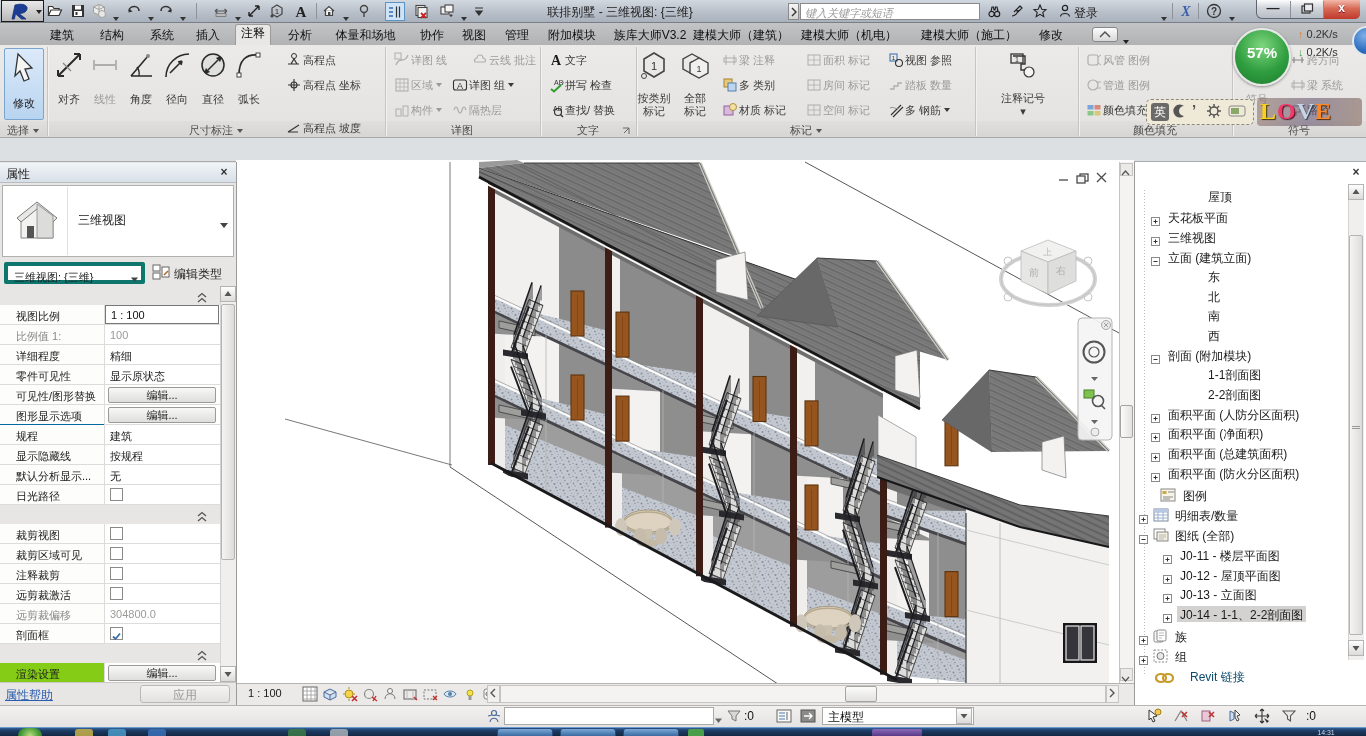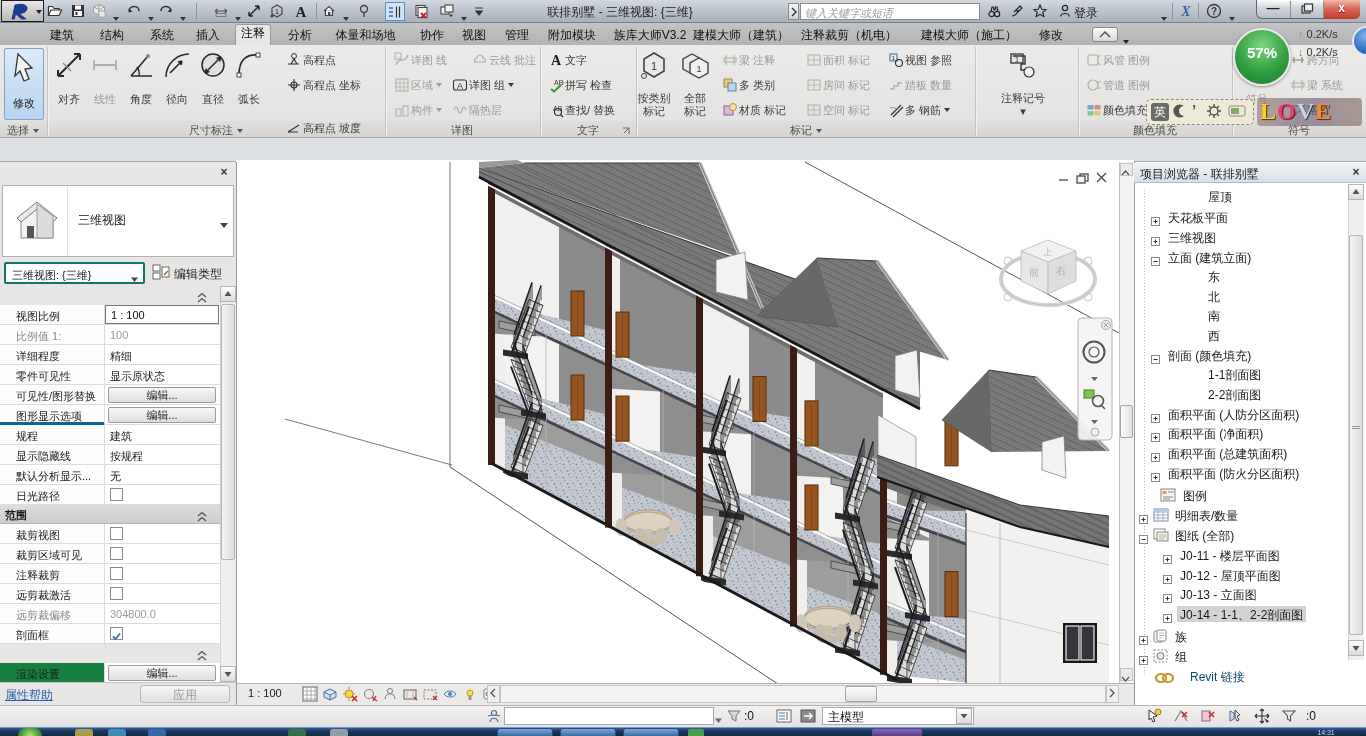--- a/index.html
+++ b/index.html
@@ -821,21 +821,21 @@
     <div class="abs" style="left:190px;top:27px;width:36px;height:18px;text-align:center;font-size:12px;color:#111">插入</div>
     <div class="abs" style="left:235px;top:24px;width:36px;height:21px;background:#e8e7e5;border:1px solid #9a9a9a;border-bottom:none;border-radius:3px 3px 0 0;text-align:center;font-size:12px;color:#111;padding-top:0">注释</div>
     <div class="abs" style="left:282px;top:27px;width:36px;height:18px;text-align:center;font-size:12px;color:#111">分析</div>
     <div class="abs" style="left:328px;top:27px;width:75px;height:18px;text-align:center;font-size:12px;color:#111">体量和场地</div>
     <div class="abs" style="left:414px;top:27px;width:36px;height:18px;text-align:center;font-size:12px;color:#111">协作</div>
     <div class="abs" style="left:456px;top:27px;width:36px;height:18px;text-align:center;font-size:12px;color:#111">视图</div>
     <div class="abs" style="left:499px;top:27px;width:36px;height:18px;text-align:center;font-size:12px;color:#111">管理</div>
     <div class="abs" style="left:541px;top:27px;width:62px;height:18px;text-align:center;font-size:12px;color:#111">附加模块</div>
     <div class="abs" style="left:593px;top:27px;width:114px;height:18px;text-align:center;font-size:12px;color:#111">族库大师V3.2</div>
     <div class="abs" style="left:684px;top:27px;width:114px;height:18px;text-align:center;font-size:12px;color:#111">建模大师（建筑）</div>
-    <div class="abs" style="left:792px;top:27px;width:114px;height:18px;text-align:center;font-size:12px;color:#111">注释裁剪（机电）</div>
+    <div class="abs" style="left:792px;top:27px;width:114px;height:18px;text-align:center;font-size:12px;color:#111">建模大师（机电）</div>
     <div class="abs" style="left:912px;top:27px;width:114px;height:18px;text-align:center;font-size:12px;color:#111">建模大师（施工）</div>
     <div class="abs" style="left:1033px;top:27px;width:36px;height:18px;text-align:center;font-size:12px;color:#111">修改</div>
     <div class="abs" style="left:1092px;top:27px;width:26px;height:15px;background:linear-gradient(#fcfcfc,#d8d8d8);border:1px solid #888;border-radius:3px"><svg width="24" height="13" style="" viewBox="0 0 24 13">
         <path d="M7 8 L12 3 L17 8" fill="none" stroke="#555" stroke-width="1.5"></path>
       </svg></div>
     <div class="abs" style="left:1122px;top:31px;width:8px;height:8px"><svg width="8" height="8" style="" viewBox="0 0 8 8">
         <path d="M1 3 L7 3 L4 7 Z" fill="#222"></path>
       </svg></div>
     <div class="abs" style="left:0;top:45px;width:1366px;height:93px;background:linear-gradient(#ebeae8,#e3e2e0)"></div>
     <div class="abs" style="left:0;top:121px;width:1366px;height:17px;background:linear-gradient(#e0dfdd,#d6d5d3);border-bottom:1px solid #a8a8a6"></div>
@@ -1054,35 +1054,36 @@
           <line x1="11" y1="5" x2="13" y2="3"></line>
         </g>
       </svg></div>
     <div class="abs" style="left:1228px;top:103px;width:18px;height:16px"><svg width="18" height="16" style="" viewBox="0 0 18 16">
         <rect x="1" y="3" width="16" height="10" rx="2" fill="none" stroke="#888"></rect>
         <rect x="3" y="5" width="8" height="6" fill="#8aa86a"></rect>
       </svg></div>
     <div class="abs" style="left:1257px;top:98px;width:105px;height:28px;background:linear-gradient(100deg,#8a6a5a,#5a4a6a 50%,#7a5a4a);border-radius:4px;opacity:0.55"></div>
     <div class="abs" style="left:1260px;top:98px;width:104px;height:30px;font-size:24px;font-weight:bold;font-family:'Liberation Serif',serif;letter-spacing:1px"><span style="color:#f8d020;text-shadow:1px 1px 1px #403010">L</span><span style="color:#f4386a;text-shadow:1px 1px 1px #501020">O</span><span style="color:#c8d4e4;text-shadow:1px 1px 1px #304050">V</span><span style="color:#f8882a;text-shadow:1px 1px 1px #502810">E</span></div>
     <div class="abs" style="left:0;top:162px;width:237px;height:543px;background:#e8e6e4;border-right:1px solid #9a9a98"></div>
+    <div class="abs" style="left:0;top:163px;width:236px;height:20px;background:linear-gradient(#f0f4f8,#d8e0e8);border-bottom:1px solid #b8bcc0;font-size:12px;color:#1a1a1a;padding:3px 0 0 6px">属性</div>
     <div class="abs" style="left:216px;top:165px;width:16px;height:16px;font-size:12px;color:#333;font-weight:bold;text-align:center">×</div>
     <div class="abs" style="left:2px;top:185px;width:232px;height:72px;background:#fff;border:1px solid #b0b0ae"></div>
     <div class="abs" style="left:4px;top:187px;width:64px;height:68px;background:#fff;border-right:1px solid #e0e0de"><svg width="54" height="54" style="margin:5px" viewBox="0 0 54 54">
         <g transform="translate(4,6)">
           <polygon points="8,18 24,6 40,18 40,40 8,40" fill="#f2f2f0" stroke="#888" stroke-width="1"></polygon>
           <polygon points="4,20 24,4 44,20 40,24 24,11 8,24" fill="#e8e8e6" stroke="#777" stroke-width="1"></polygon>
           <polygon points="24,6 40,18 40,40 24,40" fill="#dcdcda" stroke="#888" stroke-width="0.8"></polygon>
           <rect x="14" y="28" width="7" height="12" fill="#555"></rect>
         </g>
       </svg></div>
     <div class="abs" style="left:78px;top:212px;width:120px;height:16px;font-size:12px;color:#1a1a1a">三维视图</div>
     <div class="abs" style="left:219px;top:216px;width:10px;height:10px"><svg width="10" height="10" style="" viewBox="0 0 10 10">
         <path d="M1 3 L9 3 L5 8 Z" fill="#444"></path>
       </svg></div>
-    <div class="abs" style="left:4px;top:262px;width:141px;height:22px;background:#fff;border:2px solid #0f766e;border-radius:2px;font-size:11px;color:#1a1a1a;padding:4px 0 0 6px">三维视图: {三维}</div>
+    <div class="abs" style="left:4px;top:262px;width:141px;height:22px;background:#fff;border:4px solid #0f766e;border-radius:2px;font-size:11px;color:#1a1a1a;padding:4px 0 0 6px">三维视图: {三维}</div>
     <div class="abs" style="left:130px;top:270px;width:9px;height:9px"><svg width="9" height="9" style="" viewBox="0 0 9 9">
         <path d="M1 2.5 L8 2.5 L4.5 7 Z" fill="#444"></path>
       </svg></div>
     <div class="abs" style="left:152px;top:263px;width:18px;height:18px"><svg width="18" height="18" style="" viewBox="0 0 18 18">
         <rect x="1" y="2" width="7" height="6" fill="#fff" stroke="#666"></rect>
         <rect x="1" y="10" width="7" height="6" fill="#fff" stroke="#666"></rect>
         <rect x="10" y="4" width="7" height="10" fill="#fff" stroke="#666"></rect>
         <path d="M12 12 L16 8" stroke="#b06a2a" stroke-width="1.6"></path>
       </svg></div>
     <div class="abs" style="left:174px;top:266px;width:60px;height:15px;font-size:12px;color:#1a1a1a">编辑类型</div>
@@ -1097,36 +1098,35 @@
     <div class="abs" style="left:110px;top:329px;width:108px;height:14px;font-size:11px;color:#9a9a98">100</div>
     <div class="abs" style="left:0;top:345px;width:104px;height:20px;background:#fdfdfc;border-bottom:1px solid #dddcda;font-size:11px;color:#1a1a1a;padding:4px 0 0 16px;white-space:nowrap;overflow:hidden">详细程度</div>
     <div class="abs" style="left:104px;top:345px;width:116px;height:20px;background:#fff;border-bottom:1px solid #dddcda;border-left:1px solid #dddcda"></div>
     <div class="abs" style="left:110px;top:349px;width:108px;height:14px;font-size:11px;color:#1a1a1a">精细</div>
     <div class="abs" style="left:0;top:365px;width:104px;height:20px;background:#fdfdfc;border-bottom:1px solid #dddcda;font-size:11px;color:#1a1a1a;padding:4px 0 0 16px;white-space:nowrap;overflow:hidden">零件可见性</div>
     <div class="abs" style="left:104px;top:365px;width:116px;height:20px;background:#fff;border-bottom:1px solid #dddcda;border-left:1px solid #dddcda"></div>
     <div class="abs" style="left:110px;top:369px;width:108px;height:14px;font-size:11px;color:#1a1a1a">显示原状态</div>
     <div class="abs" style="left:0;top:385px;width:104px;height:20px;background:#fdfdfc;border-bottom:1px solid #dddcda;font-size:11px;color:#1a1a1a;padding:4px 0 0 16px;white-space:nowrap;overflow:hidden">可见性/图形替换</div>
     <div class="abs" style="left:104px;top:385px;width:116px;height:20px;background:#fff;border-bottom:1px solid #dddcda;border-left:1px solid #dddcda"></div>
     <div class="abs" style="left:108px;top:386.5px;width:108px;height:16px;background:linear-gradient(#f8f8f7,#dededc);border:1px solid #9a9a98;border-radius:2px;font-size:11px;color:#222;text-align:center">编辑...</div>
-    <div class="abs" style="left:0;top:405px;width:104px;height:20px;background:#fdfdfc;border-bottom:3px solid #0369a1;font-size:11px;color:#1a1a1a;padding:4px 0 0 16px;white-space:nowrap;overflow:hidden">图形显示选项</div>
+    <div class="abs" style="left:0;top:405px;width:104px;height:20px;background:#fdfdfc;border-bottom:1px solid #0369a1;font-size:11px;color:#1a1a1a;padding:4px 0 0 16px;white-space:nowrap;overflow:hidden">图形显示选项</div>
     <div class="abs" style="left:104px;top:405px;width:116px;height:20px;background:#fff;border-bottom:1px solid #dddcda;border-left:1px solid #dddcda"></div>
     <div class="abs" style="left:108px;top:406.5px;width:108px;height:16px;background:linear-gradient(#f8f8f7,#dededc);border:1px solid #9a9a98;border-radius:2px;font-size:11px;color:#222;text-align:center">编辑...</div>
     <div class="abs" style="left:0;top:425px;width:104px;height:20px;background:#fdfdfc;border-bottom:1px solid #dddcda;font-size:11px;color:#1a1a1a;padding:4px 0 0 16px;white-space:nowrap;overflow:hidden">规程</div>
     <div class="abs" style="left:104px;top:425px;width:116px;height:20px;background:#fff;border-bottom:1px solid #dddcda;border-left:1px solid #dddcda"></div>
     <div class="abs" style="left:110px;top:429px;width:108px;height:14px;font-size:11px;color:#1a1a1a">建筑</div>
     <div class="abs" style="left:0;top:445px;width:104px;height:20px;background:#fdfdfc;border-bottom:1px solid #dddcda;font-size:11px;color:#1a1a1a;padding:4px 0 0 16px;white-space:nowrap;overflow:hidden">显示隐藏线</div>
     <div class="abs" style="left:104px;top:445px;width:116px;height:20px;background:#fff;border-bottom:1px solid #dddcda;border-left:1px solid #dddcda"></div>
     <div class="abs" style="left:110px;top:449px;width:108px;height:14px;font-size:11px;color:#1a1a1a">按规程</div>
     <div class="abs" style="left:0;top:465px;width:104px;height:20px;background:#fdfdfc;border-bottom:1px solid #dddcda;font-size:11px;color:#1a1a1a;padding:4px 0 0 16px;white-space:nowrap;overflow:hidden">默认分析显示...</div>
     <div class="abs" style="left:104px;top:465px;width:116px;height:20px;background:#fff;border-bottom:1px solid #dddcda;border-left:1px solid #dddcda"></div>
     <div class="abs" style="left:110px;top:469px;width:108px;height:14px;font-size:11px;color:#1a1a1a">无</div>
     <div class="abs" style="left:0;top:485px;width:104px;height:20px;background:#fdfdfc;border-bottom:1px solid #dddcda;font-size:11px;color:#1a1a1a;padding:4px 0 0 16px;white-space:nowrap;overflow:hidden">日光路径</div>
     <div class="abs" style="left:104px;top:485px;width:116px;height:20px;background:#fff;border-bottom:1px solid #dddcda;border-left:1px solid #dddcda"></div>
     <div class="abs" style="left:110px;top:488px;width:13px;height:13px;background:#fff;border:1px solid #8a8a88"></div>
-    <div class="abs" style="left:0;top:505px;width:220px;height:19px;background:linear-gradient(#dedddb,#cfcecc);border-bottom:1px solid #b5b4b2;font-size:11px;color:#1a1a1a;padding:3px 0 0 5px;font-weight:bold">范围</div>
     <div class="abs" style="left:196px;top:509px;width:14px;height:12px"><svg width="12" height="12" style="" viewBox="0 0 12 12">
         <path d="M2 5 L6 1.5 L10 5 M2 10 L6 6.5 L10 10" fill="none" stroke="#555" stroke-width="1.3"></path>
       </svg></div>
     <div class="abs" style="left:0;top:524px;width:104px;height:20px;background:#fdfdfc;border-bottom:1px solid #dddcda;font-size:11px;color:#1a1a1a;padding:4px 0 0 16px;white-space:nowrap;overflow:hidden">裁剪视图</div>
     <div class="abs" style="left:104px;top:524px;width:116px;height:20px;background:#fff;border-bottom:1px solid #dddcda;border-left:1px solid #dddcda"></div>
     <div class="abs" style="left:110px;top:527px;width:13px;height:13px;background:#fff;border:1px solid #8a8a88"></div>
     <div class="abs" style="left:0;top:544px;width:104px;height:20px;background:#fdfdfc;border-bottom:1px solid #dddcda;font-size:11px;color:#1a1a1a;padding:4px 0 0 16px;white-space:nowrap;overflow:hidden">裁剪区域可见</div>
     <div class="abs" style="left:104px;top:544px;width:116px;height:20px;background:#fff;border-bottom:1px solid #dddcda;border-left:1px solid #dddcda"></div>
     <div class="abs" style="left:110px;top:547px;width:13px;height:13px;background:#fff;border:1px solid #8a8a88"></div>
     <div class="abs" style="left:0;top:564px;width:104px;height:20px;background:#fdfdfc;border-bottom:1px solid #dddcda;font-size:11px;color:#1a1a1a;padding:4px 0 0 16px;white-space:nowrap;overflow:hidden">注释裁剪</div>
@@ -1139,36 +1139,35 @@
     <div class="abs" style="left:104px;top:604px;width:116px;height:20px;background:#fff;border-bottom:1px solid #dddcda;border-left:1px solid #dddcda"></div>
     <div class="abs" style="left:110px;top:608px;width:108px;height:14px;font-size:11px;color:#9a9a98">304800.0</div>
     <div class="abs" style="left:0;top:624px;width:104px;height:20px;background:#fdfdfc;border-bottom:1px solid #dddcda;font-size:11px;color:#1a1a1a;padding:4px 0 0 16px;white-space:nowrap;overflow:hidden">剖面框</div>
     <div class="abs" style="left:104px;top:624px;width:116px;height:20px;background:#fff;border-bottom:1px solid #dddcda;border-left:1px solid #dddcda"></div>
     <div class="abs" style="left:110px;top:627px;width:13px;height:13px;background:#fff;border:1px solid #8a8a88"><svg width="11" height="11" viewBox="0 0 11 11">
         <path d="M2 5.5 L4.5 8 L9 2.5" fill="none" stroke="#3a6ea8" stroke-width="1.8"></path>
       </svg></div>
     <div class="abs" style="left:196px;top:648px;width:14px;height:12px"><svg width="12" height="12" style="" viewBox="0 0 12 12">
         <path d="M2 5 L6 1.5 L10 5 M2 10 L6 6.5 L10 10" fill="none" stroke="#555" stroke-width="1.3"></path>
       </svg></div>
-    <div class="abs" style="left:0;top:663px;width:104px;height:20px;background:#15803d;border-bottom:1px solid #dddcda;font-size:11px;color:#1a1a1a;padding:4px 0 0 16px;white-space:nowrap;overflow:hidden">渲染设置</div>
+    <div class="abs" style="left:0;top:663px;width:104px;height:20px;background:#84cc16;border-bottom:1px solid #dddcda;font-size:11px;color:#1a1a1a;padding:4px 0 0 16px;white-space:nowrap;overflow:hidden">渲染设置</div>
     <div class="abs" style="left:104px;top:663px;width:116px;height:20px;background:#fff;border-bottom:1px solid #dddcda;border-left:1px solid #dddcda"></div>
     <div class="abs" style="left:108px;top:664.5px;width:108px;height:16px;background:linear-gradient(#f8f8f7,#dededc);border:1px solid #9a9a98;border-radius:2px;font-size:11px;color:#222;text-align:center">编辑...</div>
     <div class="abs" style="left:220px;top:286px;width:16px;height:396px;background:#f0efed;border-left:1px solid #d5d4d2"></div>
     <div class="abs" style="left:220px;top:286px;width:16px;height:16px;background:linear-gradient(#fdfdfd,#dcdbd9);border:1px solid #b5b4b2"><svg width="12" height="12" style="margin:1px" viewBox="0 0 12 12">
         <path d="M6 3 L9.5 8 H2.5 Z" fill="#555"></path>
       </svg></div>
     <div class="abs" style="left:221px;top:304px;width:14px;height:256px;background:linear-gradient(90deg,#f5f4f2,#dddcda);border:1px solid #b5b4b2;border-radius:2px"></div>
     <div class="abs" style="left:220px;top:666px;width:16px;height:16px;background:linear-gradient(#fdfdfd,#dcdbd9);border:1px solid #b5b4b2"><svg width="12" height="12" style="margin:1px" viewBox="0 0 12 12">
         <path d="M6 9 L9.5 4 H2.5 Z" fill="#555"></path>
       </svg></div>
     <div class="abs" style="left:0;top:682px;width:236px;height:23px;background:#e8e6e4;border-top:1px solid #c8c7c5"></div>
     <div class="abs" style="left:5px;top:687px;width:80px;height:15px;font-size:12px;color:#2a5db0;text-decoration:underline">属性帮助</div>
     <div class="abs" style="left:140px;top:685px;width:90px;height:18px;background:linear-gradient(#f5f4f2,#e2e1df);border:1px solid #b9b8b6;border-radius:3px;font-size:12px;color:#9a9a98;text-align:center;padding-top:1px">应用</div>
     <div class="abs" style="left:1134px;top:162px;width:232px;height:543px;background:#fff;border-left:1px solid #9a9a98"></div>
-    <div class="abs" style="left:1134px;top:163px;width:232px;height:20px;background:linear-gradient(#f0f4f8,#d8e0e8);border-bottom:1px solid #b8bcc0;font-size:12px;color:#1a1a1a;padding:3px 0 0 6px">项目浏览器 - 联排别墅</div>
     <div class="abs" style="left:1348px;top:165px;width:16px;height:16px;font-size:12px;color:#333;font-weight:bold;text-align:center">×</div>
     <div class="abs" style="left:1144px;top:190px;width:1px;height:485px;background-image:repeating-linear-gradient(#bbb 0 1px,transparent 1px 3px)"></div>
     <div class="abs" style="left:1205px;top:188px;height:16px;font-size:12px;color:#1a1a1a;padding:1px 3px;white-space:nowrap">屋顶</div>
     <div class="abs" style="left:1151px;top:212px;width:9px;height:9px"><svg width="9" height="9" style="" viewBox="0 0 9 9">
         <rect x="0.5" y="0.5" width="8" height="8" fill="#fff" stroke="#8a8a88"></rect>
         <line x1="2.5" y1="4.5" x2="6.5" y2="4.5" stroke="#333" stroke-width="1"></line>
         <line x1="4.5" y1="2.5" x2="4.5" y2="6.5" stroke="#333" stroke-width="1"></line>
       </svg></div>
     <div class="abs" style="left:1165px;top:209px;height:16px;font-size:12px;color:#1a1a1a;padding:1px 3px;white-space:nowrap">天花板平面</div>
     <div class="abs" style="left:1151px;top:232px;width:9px;height:9px"><svg width="9" height="9" style="" viewBox="0 0 9 9">
@@ -1183,21 +1182,21 @@
       </svg></div>
     <div class="abs" style="left:1165px;top:249px;height:16px;font-size:12px;color:#1a1a1a;padding:1px 3px;white-space:nowrap">立面 (建筑立面)</div>
     <div class="abs" style="left:1205px;top:268px;height:16px;font-size:12px;color:#1a1a1a;padding:1px 3px;white-space:nowrap">东</div>
     <div class="abs" style="left:1205px;top:288px;height:16px;font-size:12px;color:#1a1a1a;padding:1px 3px;white-space:nowrap">北</div>
     <div class="abs" style="left:1205px;top:307px;height:16px;font-size:12px;color:#1a1a1a;padding:1px 3px;white-space:nowrap">南</div>
     <div class="abs" style="left:1205px;top:327px;height:16px;font-size:12px;color:#1a1a1a;padding:1px 3px;white-space:nowrap">西</div>
     <div class="abs" style="left:1151px;top:350px;width:9px;height:9px"><svg width="9" height="9" style="" viewBox="0 0 9 9">
         <rect x="0.5" y="0.5" width="8" height="8" fill="#fff" stroke="#8a8a88"></rect>
         <line x1="2.5" y1="4.5" x2="6.5" y2="4.5" stroke="#333" stroke-width="1"></line>
       </svg></div>
-    <div class="abs" style="left:1165px;top:347px;height:16px;font-size:12px;color:#1a1a1a;padding:1px 3px;white-space:nowrap">剖面 (颜色填充)</div>
+    <div class="abs" style="left:1165px;top:347px;height:16px;font-size:12px;color:#1a1a1a;padding:1px 3px;white-space:nowrap">剖面 (附加模块)</div>
     <div class="abs" style="left:1205px;top:366px;height:16px;font-size:12px;color:#1a1a1a;padding:1px 3px;white-space:nowrap">1-1剖面图</div>
     <div class="abs" style="left:1205px;top:386px;height:16px;font-size:12px;color:#1a1a1a;padding:1px 3px;white-space:nowrap">2-2剖面图</div>
     <div class="abs" style="left:1151px;top:409px;width:9px;height:9px"><svg width="9" height="9" style="" viewBox="0 0 9 9">
         <rect x="0.5" y="0.5" width="8" height="8" fill="#fff" stroke="#8a8a88"></rect>
         <line x1="2.5" y1="4.5" x2="6.5" y2="4.5" stroke="#333" stroke-width="1"></line>
         <line x1="4.5" y1="2.5" x2="4.5" y2="6.5" stroke="#333" stroke-width="1"></line>
       </svg></div>
     <div class="abs" style="left:1165px;top:406px;height:16px;font-size:12px;color:#1a1a1a;padding:1px 3px;white-space:nowrap">面积平面 (人防分区面积)</div>
     <div class="abs" style="left:1151px;top:428px;width:9px;height:9px"><svg width="9" height="9" style="" viewBox="0 0 9 9">
         <rect x="0.5" y="0.5" width="8" height="8" fill="#fff" stroke="#8a8a88"></rect>

